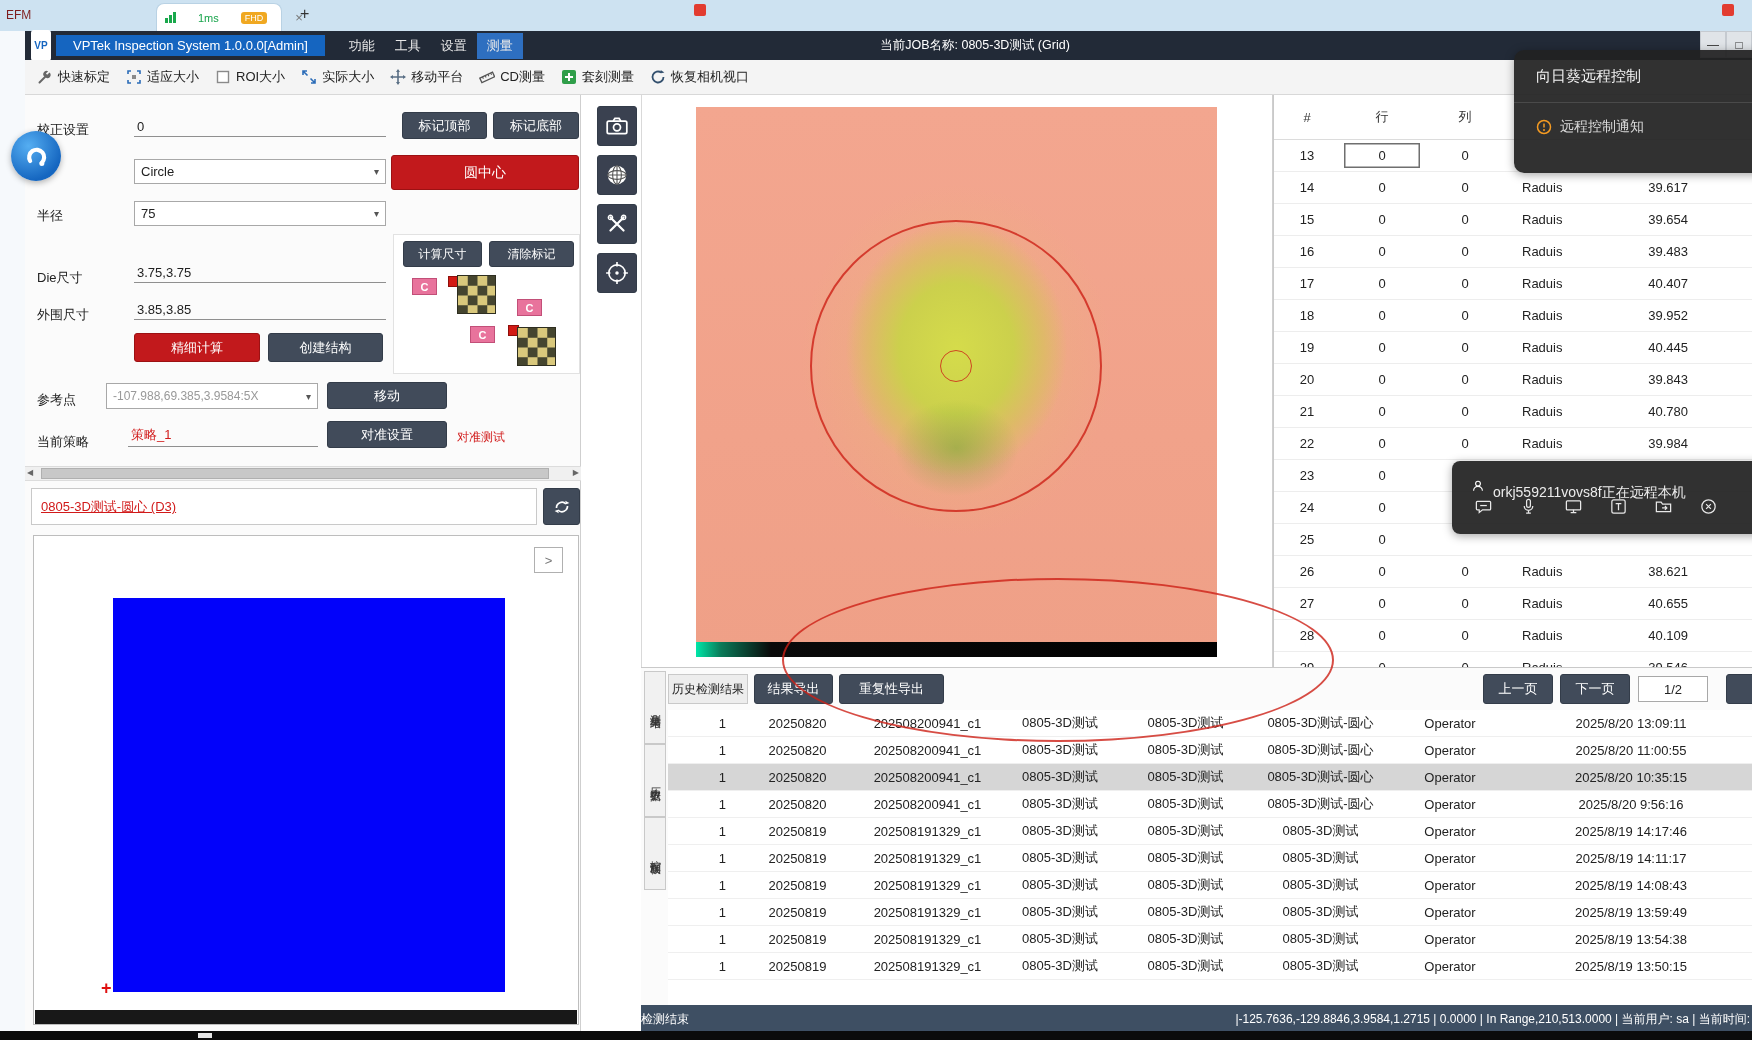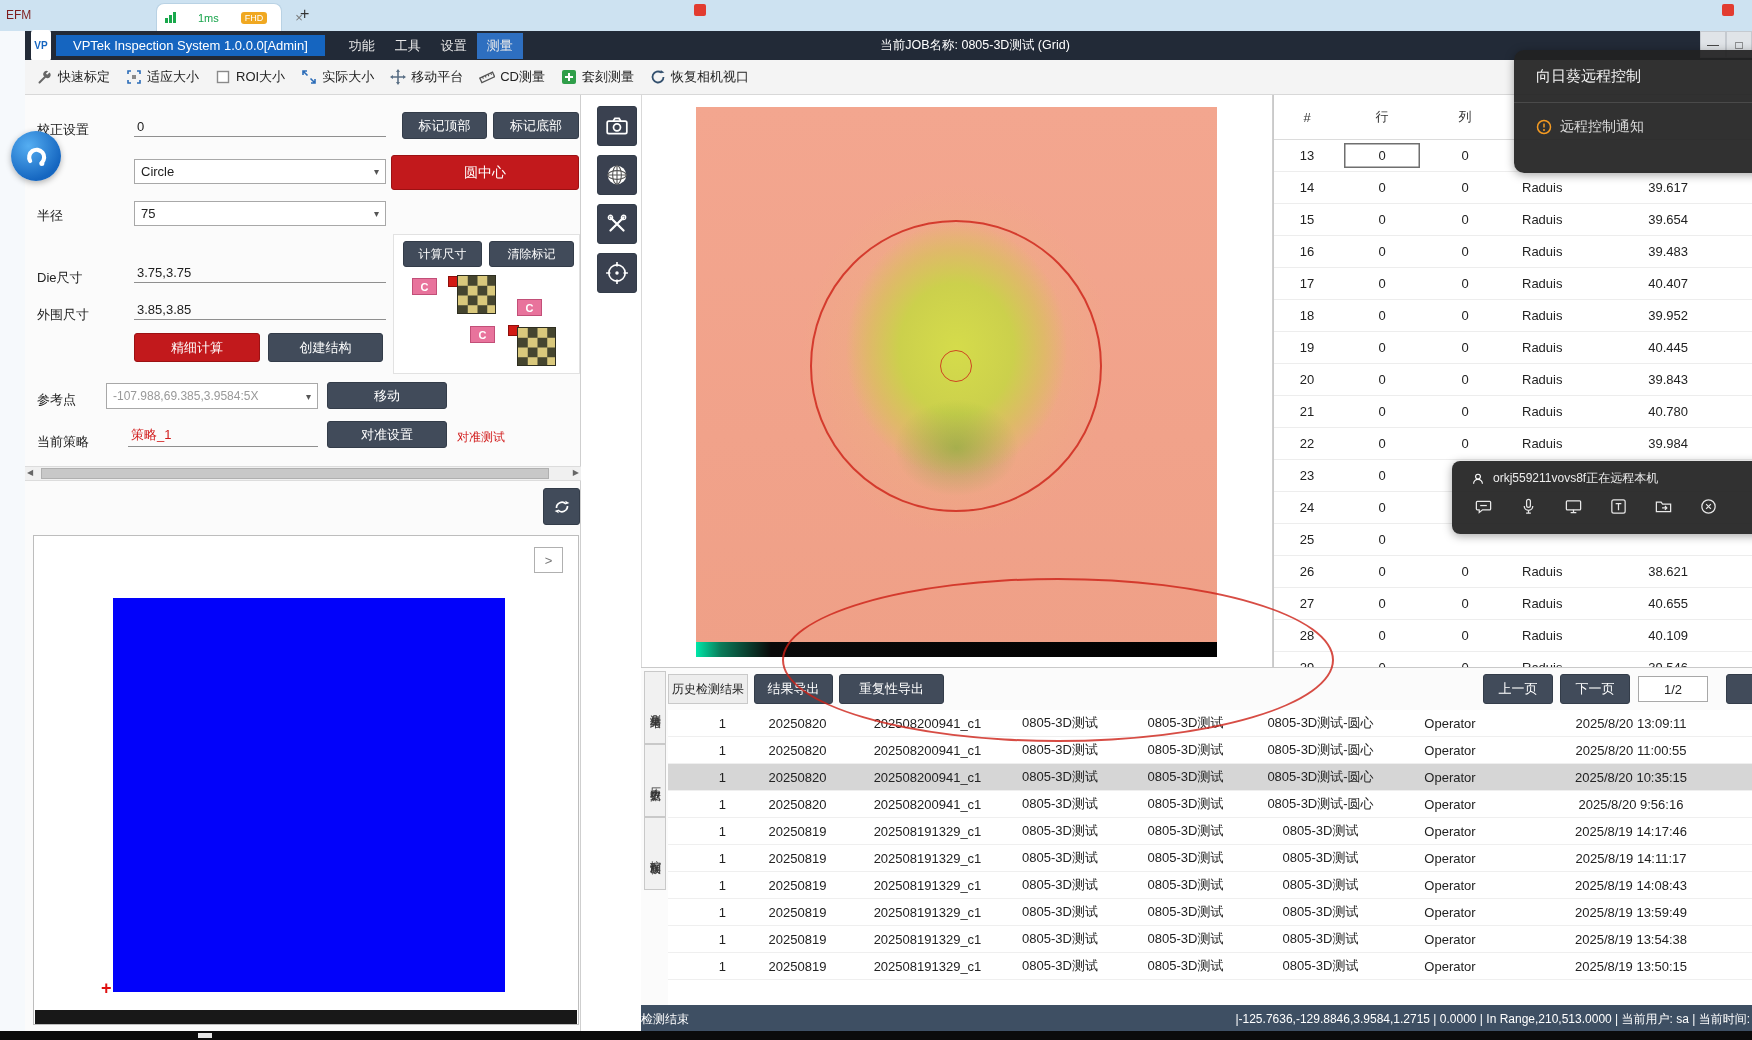--- a/index.html
+++ b/index.html
@@ -194,20 +194,23 @@
     <div class="abs field-underline" style="left:103px;top:331px;width:190px;height:21px;color:#d11a1a;">策略_1</div>
     <div class="abs btn-dark" style="left:302px;top:326px;width:120px;height:27px;">对准设置</div>
     <span class="abs" style="left:432px;top:334px;color:#d11a1a;font-size:12px;">对准测试</span>
 
     <div class="abs" style="left:0;top:371px;width:556px;height:15px;background:#f0f0f0;border-top:1px solid #dcdcdc;border-bottom:1px solid #dcdcdc;box-sizing:border-box;">
       <span class="abs" style="left:2px;top:1px;font-size:8px;color:#666;">◀</span>
       <div class="abs" style="left:16px;top:1px;width:508px;height:11px;background:#c8c8c8;border:1px solid #b0b0b0;box-sizing:border-box;"></div>
       <span class="abs" style="right:2px;top:1px;font-size:8px;color:#666;">▶</span>
     </div>
 
+    <div class="abs" style="left:6px;top:393px;width:506px;height:37px;background:#fff;border:1px solid #c9c9c9;box-sizing:border-box;">
+      <span class="abs" style="left:9px;top:9px;color:#d11a1a;text-decoration:underline;font-size:13px;">0805-3D测试-圆心 (D3)</span>
+    </div>
     <div class="abs btn-dark" style="left:518px;top:393px;width:37px;height:37px;">
       <svg width="20" height="20" viewBox="0 0 20 20">
           <path d="M4.5 11a5.5 5.5 0 0 1 9.5-4M15.5 9a5.5 5.5 0 0 1-9.5 4" fill="none" stroke="#fff" stroke-width="1.7"></path>
           <path d="M13.2 3.8l1 3.4 3.2-1.2z" fill="#fff"></path>
           <path d="M6.8 16.2l-1-3.4-3.2 1.2z" fill="#fff"></path>
         </svg>
     </div>
 
     <div class="abs" style="left:8px;top:440px;width:546px;height:490px;background:#fff;border:1px solid #bdbdbd;box-sizing:border-box;">
       <div class="abs" style="left:500px;top:11px;width:29px;height:26px;background:#fff;border:1px solid #b0b0b0;color:#777;
@@ -566,21 +569,21 @@
       <span style="font-size:14px;color:#d8d8d8;">远程控制通知</span>
     </div>
   </div>
 
   <div class="abs popup" style="left:1452px;top:461px;width:320px;height:73px;border-radius:8px 0 0 8px;">
     <div class="abs" style="left:18px;top:9px;display:flex;align-items:center;gap:7px;">
       <svg width="16" height="16" viewBox="0 0 20 20">
           <circle cx="10" cy="7" r="3" fill="none" stroke="#fff" stroke-width="1.4"></circle>
           <path d="M4.5 16a5.5 5.5 0 0 1 11 0" fill="none" stroke="#fff" stroke-width="1.4"></path>
         </svg>
-      <span style="font-size:12px;color:#ececec;">orkj559211vovs8f正在远程本机</span>
+      <span style="font-size:14px;color:#ececec;margin-top:14px;">orkj559211vovs8f正在远程本机</span>
     </div>
     <div class="abs" style="left:22px;top:36px;display:flex;gap:26px;align-items:center;">
       <svg width="19" height="19" viewBox="0 0 20 20">
           <path d="M3.5 4.5h13a1 1 0 0 1 1 1v7a1 1 0 0 1-1 1H9l-3.5 2.8v-2.8h-2a1 1 0 0 1-1-1v-7a1 1 0 0 1 1-1z" fill="none" stroke="#e8e8e8" stroke-width="1.3"></path>
           <path d="M6.5 9h7" stroke="#e8e8e8" stroke-width="1.3"></path>
         </svg>
       <svg width="19" height="19" viewBox="0 0 20 20">
           <rect x="8" y="2.5" width="4" height="8.5" rx="2" fill="none" stroke="#e8e8e8" stroke-width="1.3"></rect>
           <path d="M5.5 9.5a4.5 4.5 0 0 0 9 0M10 14v3M7.5 17h5" fill="none" stroke="#e8e8e8" stroke-width="1.3"></path>
         </svg>

